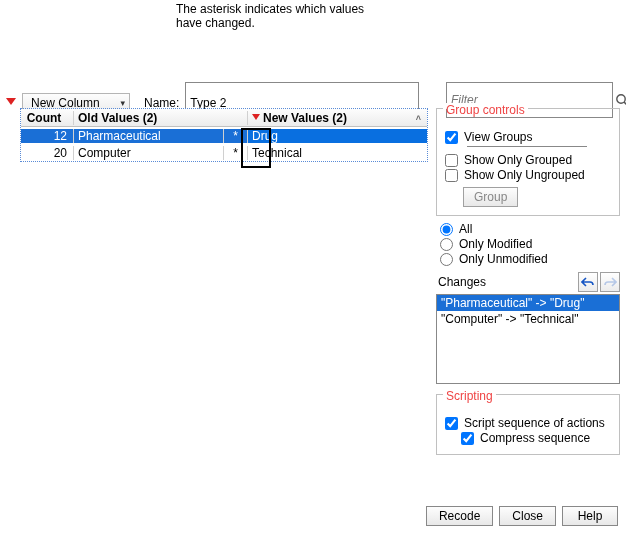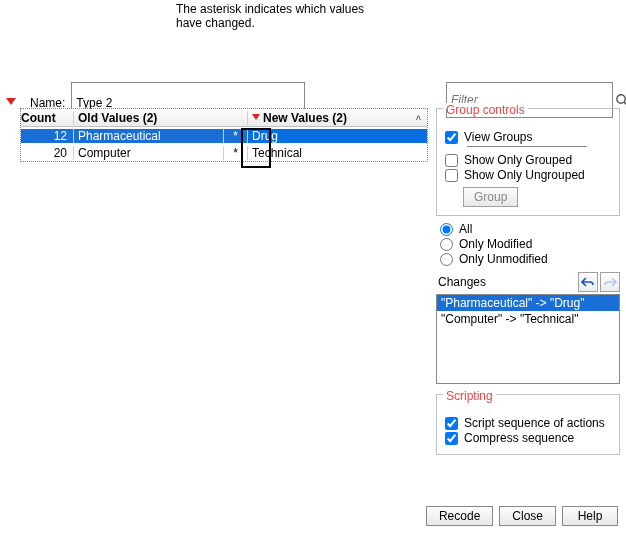--- a/index.html
+++ b/index.html
@@ -98,21 +98,21 @@
   }
   .tbl-head {
     display: flex;
     background: linear-gradient(#fdfdfd,#ececec);
     border-bottom: 1px solid #c0c0c0;
     font-weight: bold;
     font-size: 12px;
     height: 18px;
     align-items: center;
   }
-  .col-count { width: 52px; text-align: left; padding-right: 6px;}
+  .col-count { width: 52px; text-align: center; padding-right: 6px;}
   .col-old   { width: 150px; padding-left: 4px; border-left:1px solid #d0d0d0;}
   .col-ast   { width: 24px; text-align: center; border-left:1px solid #d0d0d0;}
   .col-new   { flex: 1; padding-left: 4px; border-left:1px solid #d0d0d0; display:flex; align-items:center; gap:3px;}
   .sort-caret { margin-left:auto; padding-right:6px; font-size:9px; color:#666;}
 
   .tbl-row {
     display: flex;
     height: 17px;
     align-items: center;
     font-size: 12px;
@@ -154,21 +154,21 @@
     padding: 0 3px;
     display: inline-block;
     color: #ef4444;
     height: 6px;
   }
   .chk-row, .rad-row {
     display: flex; align-items: center;
     gap: 6px; margin: 1px 0;
     font-size: 12px;
   }
-  .chk-row.sub { margin-left: 0; }
+  .chk-row.sub { margin-left: 16px; }
   input[type="checkbox"], input[type="radio"]{
     width:13px; height:13px; margin:0;
   }
   .hr-underline {
     border: none;
     border-top: 1px solid #888;
     margin: 2px 0 6px 22px;
     width: 120px;
   }
   .small-btn {
@@ -226,20 +226,24 @@
 <body>
 
 <div class="instruction">The asterisk indicates which values have changed.</div>
 
 <div class="top-row">
   <span class="red-tri">
     <svg width="10" height="10">
         <polygon points="0,0 10,0 5,7" fill="#d22"></polygon>
       </svg>
   </span>
+  <div class="combo">
+    <span>New Column</span>
+    <span class="chev">▾</span>
+  </div>
   <span class="name-label">Name:</span>
   <input class="name-input" value="Type 2" style="">
 </div>
 
 <div class="filter-wrap">
   <input class="filter-input" placeholder="Filter" style="">
   <span class="mag">
     <svg width="14" height="14">
         <circle cx="6" cy="6" r="4.2" stroke="#555" stroke-width="1.4" fill="none"></circle>
         <line x1="9" y1="9" x2="13" y2="13" stroke="#555" stroke-width="1.6"></line>

